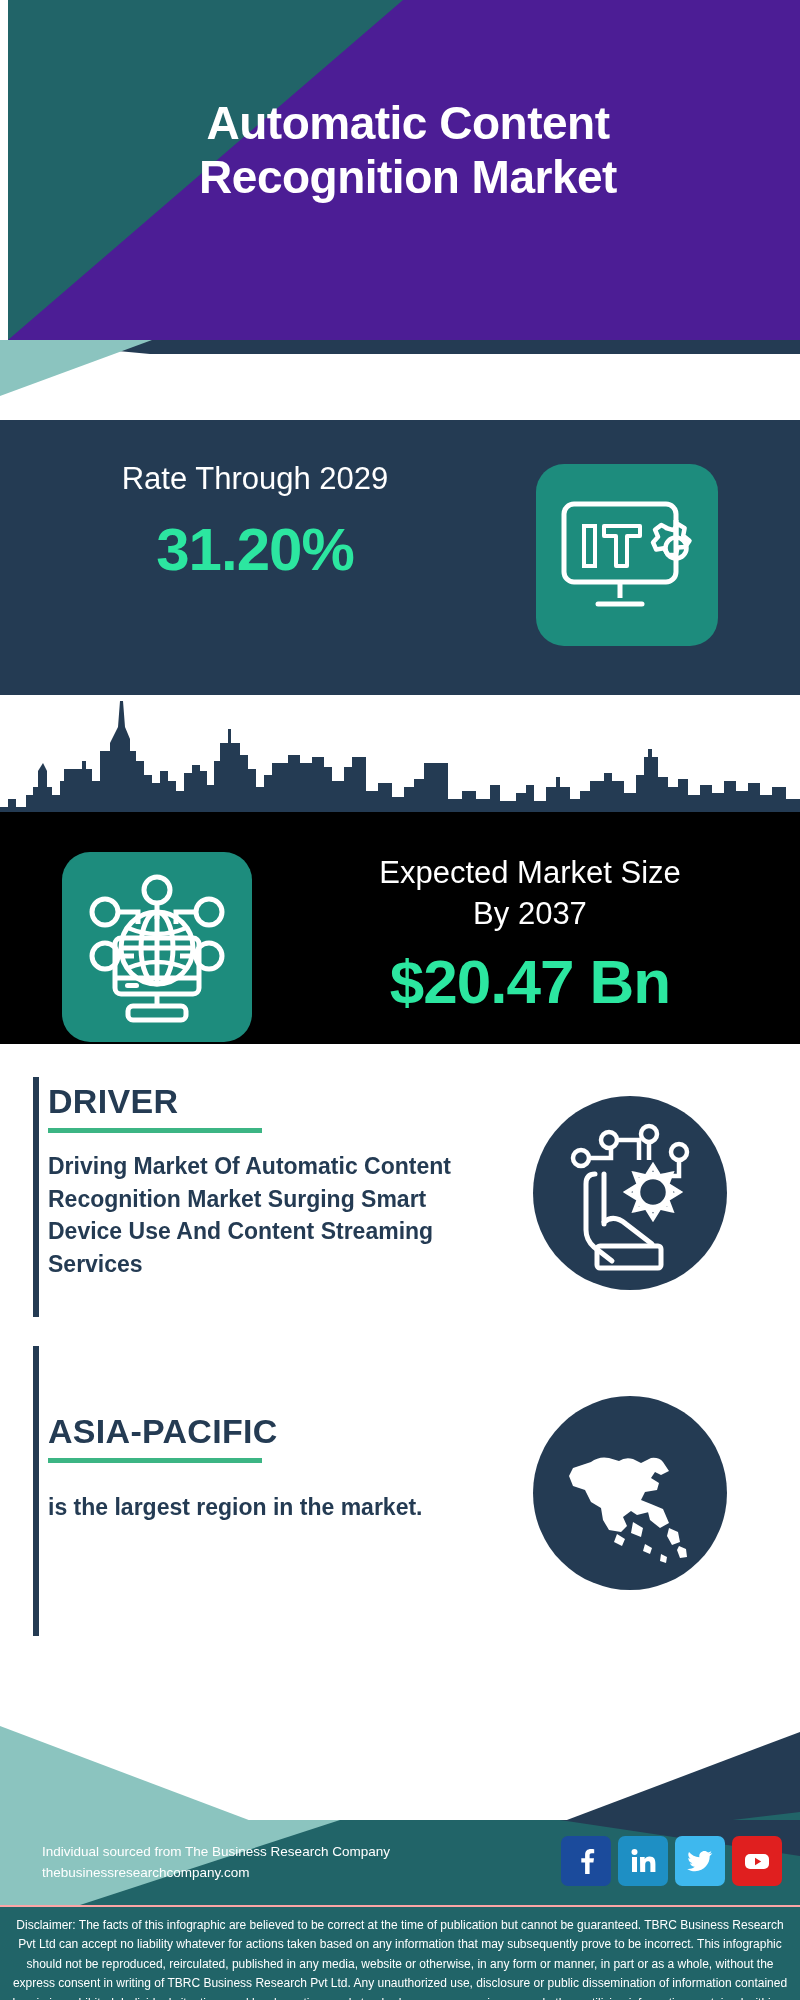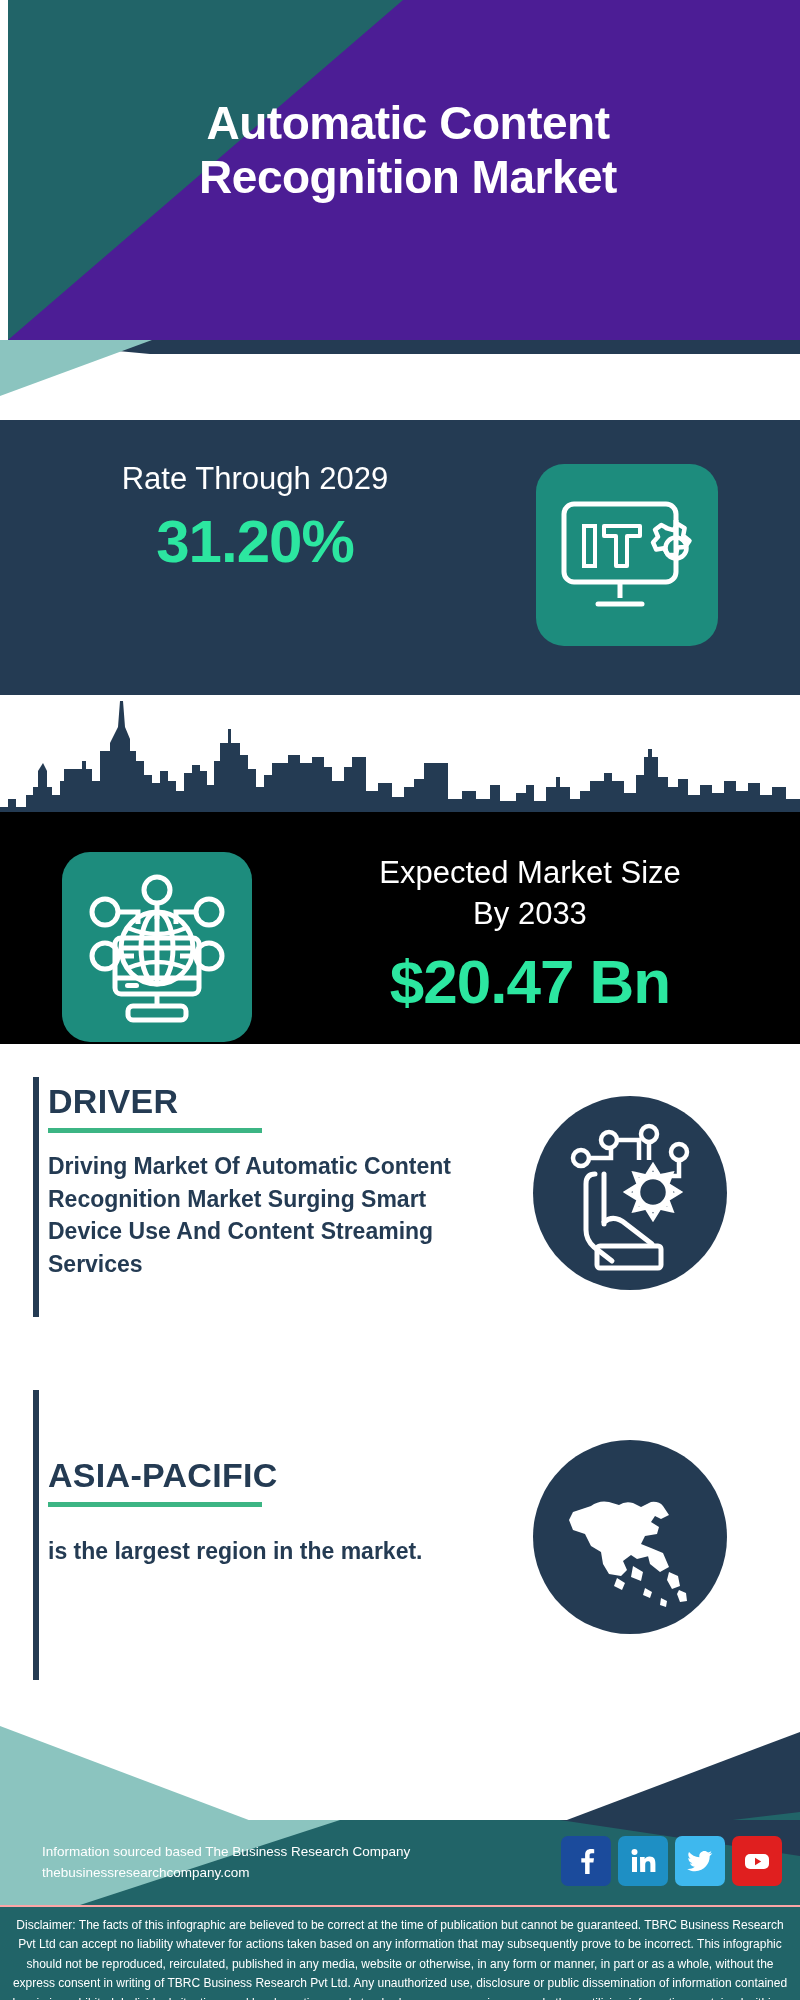--- a/index.html
+++ b/index.html
@@ -83,21 +83,21 @@
     width: 450px;
     text-align: center;
     color: #ffffff;
   }
   .growth-label {
     font-size: 31px;
     line-height: 1.33;
     font-weight: normal;
   }
   .growth-value {
-    margin-top: 8px;
+    margin-top: 16px;
     font-size: 60px;
     font-weight: bold;
     color: #2ce6a0;
     letter-spacing: -1px;
   }
   .icon-tile {
     position: absolute;
     background: #1d8c7d;
     border-radius: 28px;
   }
@@ -149,21 +149,21 @@
   }
 
   
   .body-sec {
     position: absolute;
     left: 0;
     width: 800px;
     background: #ffffff;
   }
   .sec-driver { top: 1044px; height: 290px; }
-  .sec-region { top: 1380px; height: 310px; }
+  .sec-region { top: 1336px; height: 310px; }
 
   .vbar {
     position: absolute;
     left: 33px;
     width: 6px;
     background: #243b53;
   }
   .vbar-driver { top: 33px; height: 240px; }
   .vbar-region { top: 10px; height: 290px; }
 
@@ -392,21 +392,21 @@
         <path d="M95 60 v72" stroke="#ffffff" stroke-width="5"></path>
         <path d="M59 96 h72" stroke="#ffffff" stroke-width="5"></path>
         <path d="M66 76 q29 12 58 0" stroke="#ffffff" stroke-width="4.5" fill="none"></path>
         <path d="M66 116 q29 -12 58 0" stroke="#ffffff" stroke-width="4.5" fill="none"></path>
       </svg>
     </div>
 
     <div class="market-text">
       <div class="market-label">
         <div>Expected Market Size</div>
-        <div>By 2033</div>
+        <div>By 2037</div>
       </div>
       <div class="market-value">$20.47 Bn</div>
     </div>
   </div>
 
   <div class="body-sec sec-driver">
     <div class="vbar vbar-driver"></div>
     <div class="sec-inner sec-inner-driver">
       <div class="sec-heading">DRIVER</div>
       <div class="sec-rule"></div>
@@ -470,21 +470,21 @@
     <div class="fd-dark"></div>
     <div class="fd-teal"></div>
   </div>
 
   <div class="footer-bar">
     <div class="fb-teal"></div>
     <div class="fb-light"></div>
     <div class="fb-dark"></div>
 
     <div class="source-text">
-      <div>Information sourced based The Business Research Company</div>
+      <div>Individual sourced from The Business Research Company</div>
       <div>thebusinessresearchcompany.com</div>
     </div>
 
     <div class="social-row">
       <a class="social s-fb">
         <svg width="26" height="26" viewBox="0 0 26 26" aria-hidden="true">
           <path fill="#ffffff" d="M16.6 26V14.6h3.8l.6-4.4h-4.4V7.4c0-1.3.4-2.2 2.2-2.2h2.4V1.2C20.8 1.1 19.4 1 17.8 1c-3.4 0-5.7 2.1-5.7 5.9v3.3H8.3v4.4h3.8V26z"></path>
         </svg>
       </a>
       <a class="social s-li">

